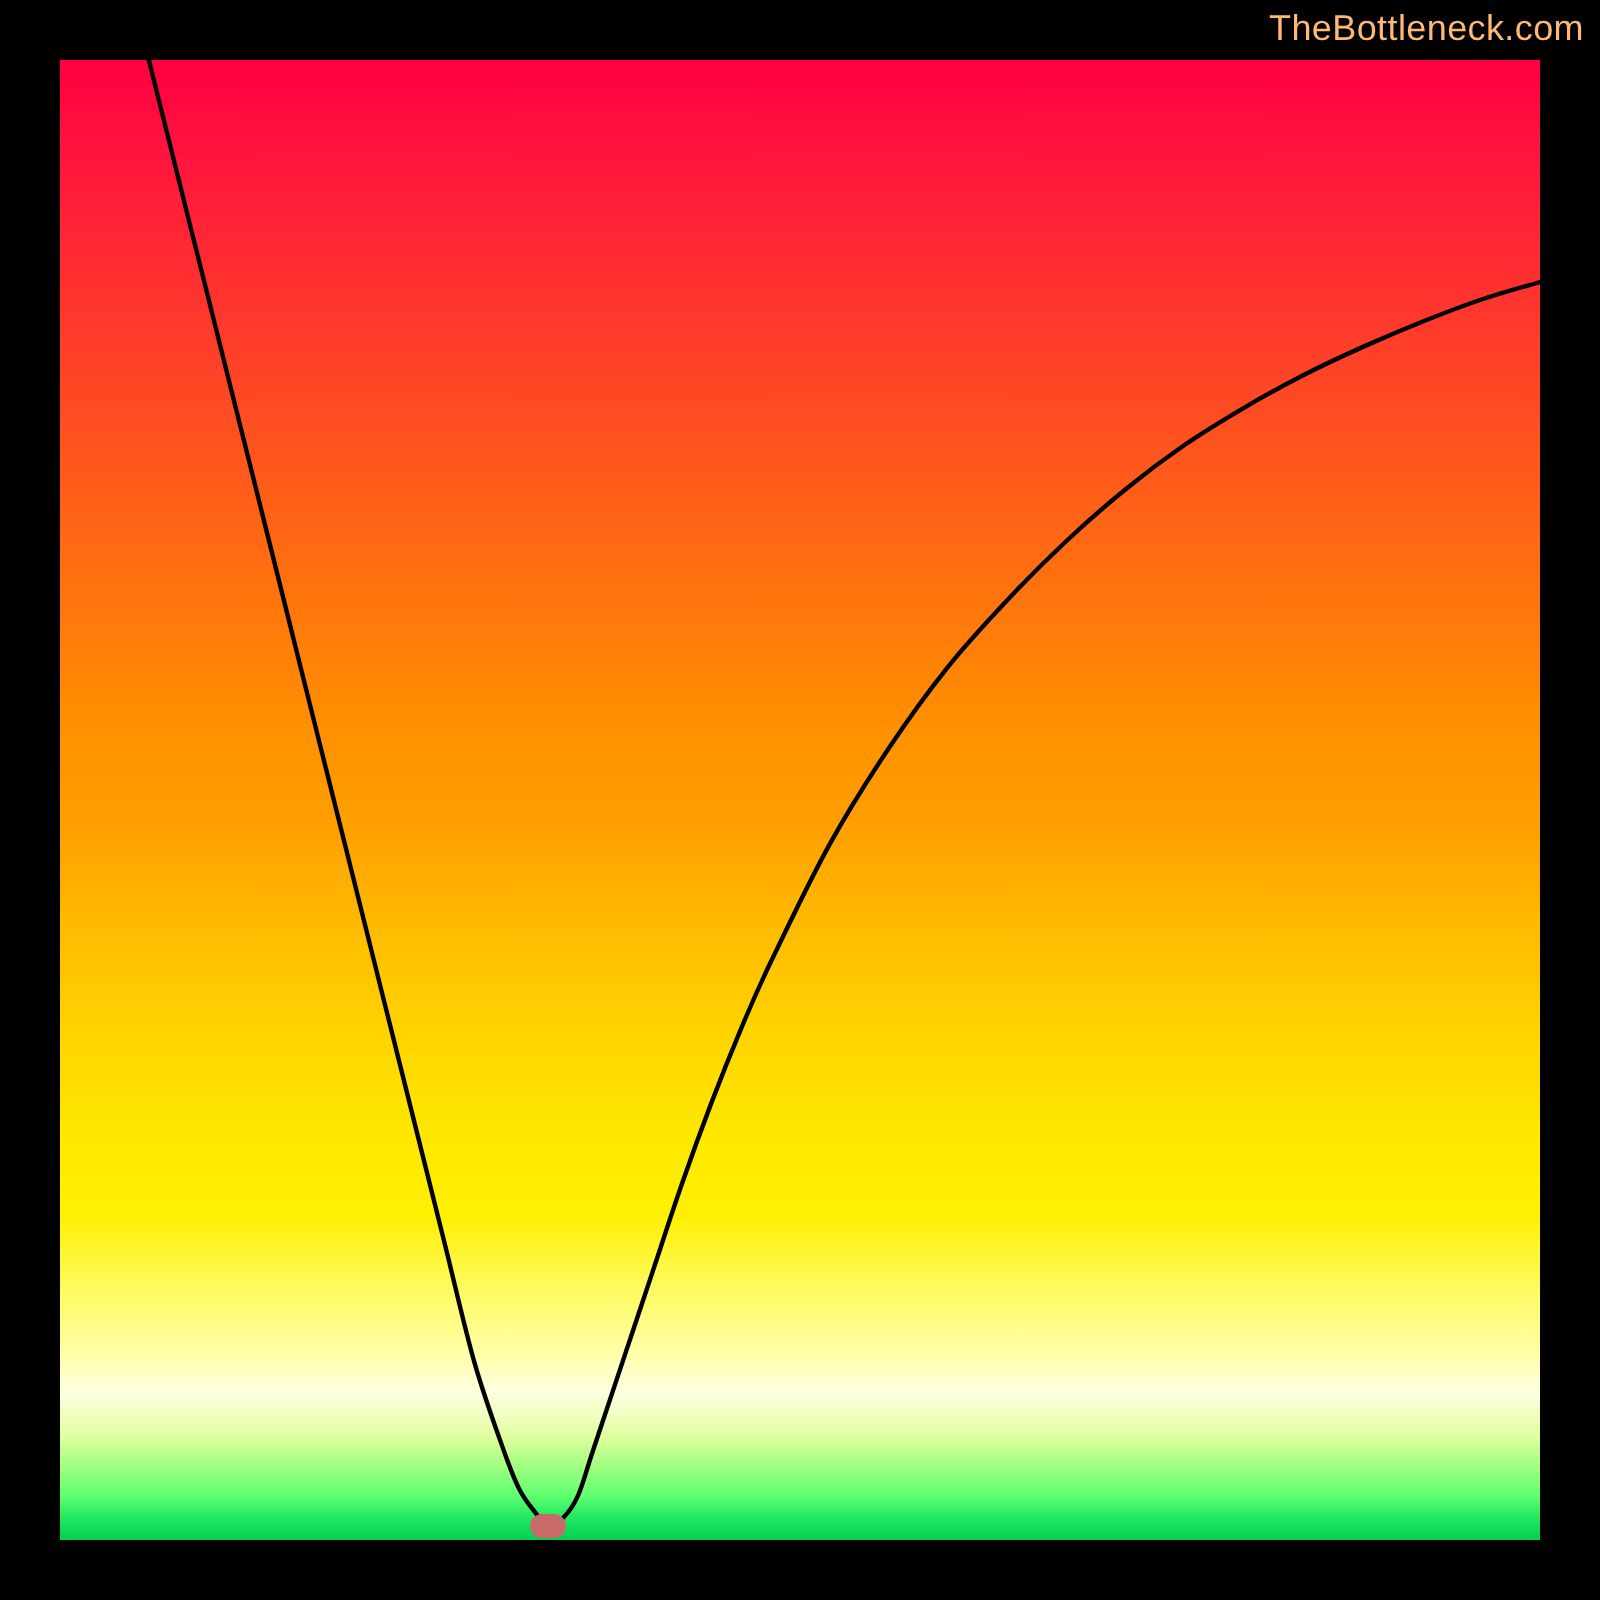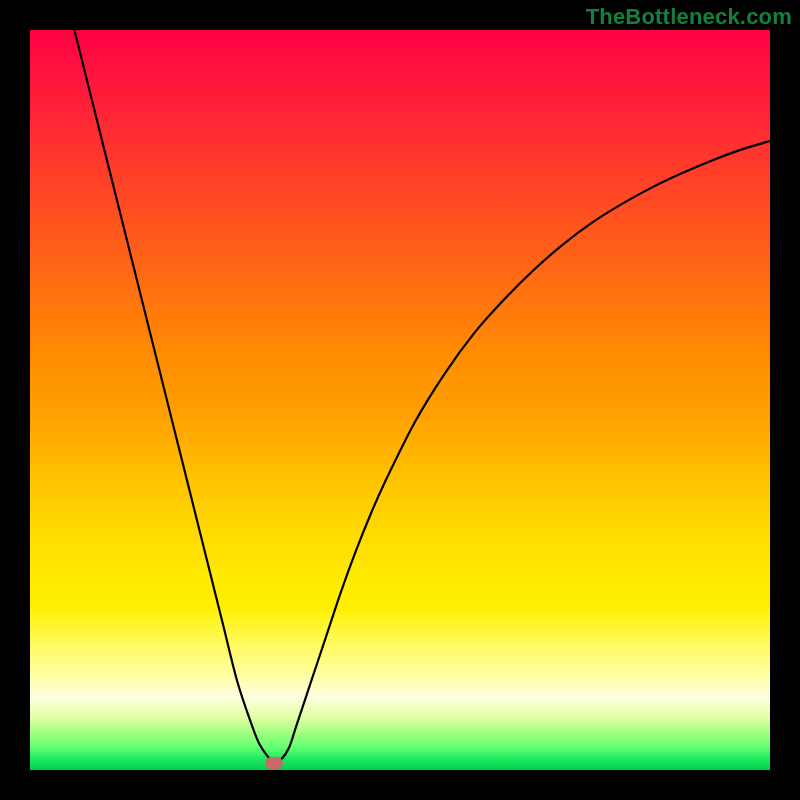--- a/index.html
+++ b/index.html
@@ -56,24 +56,24 @@
     width: 18px;
     height: 12px;
     border-radius: 6px;
     background: #c96a6a;
     transform: translate(-50%, -50%);
   }
   .watermark {
     position: absolute;
     top: 4px;
     right: 8px;
-    color: #15803d;
+    color: #fdba74;
     font-family: Arial, Helvetica, sans-serif;
-    font-size: 22px;
-    font-weight: 700;
+    font-size: 18px;
+    font-weight: 400;
     letter-spacing: 0.2px;
     user-select: none;
   }
 </style>
 </head>
 <body>
 
 <div class="frame">
   <div class="plot-area">
     <svg class="curve-svg" viewBox="0 0 740 740">

